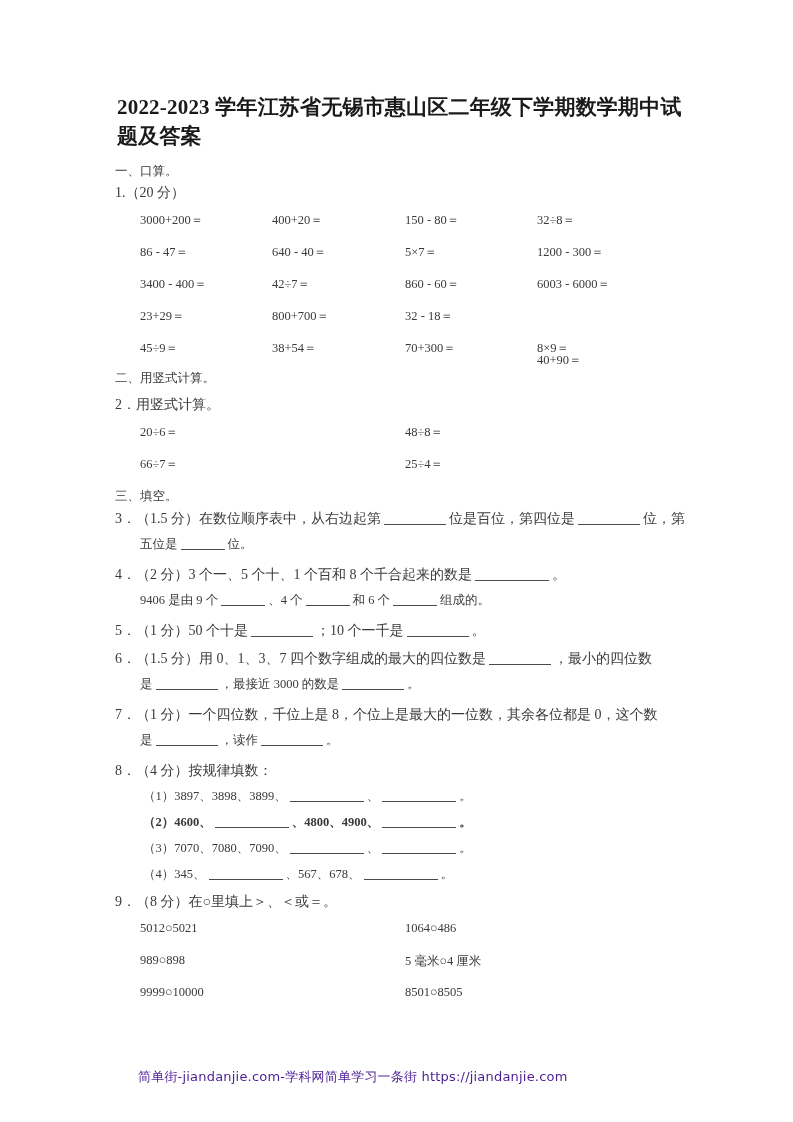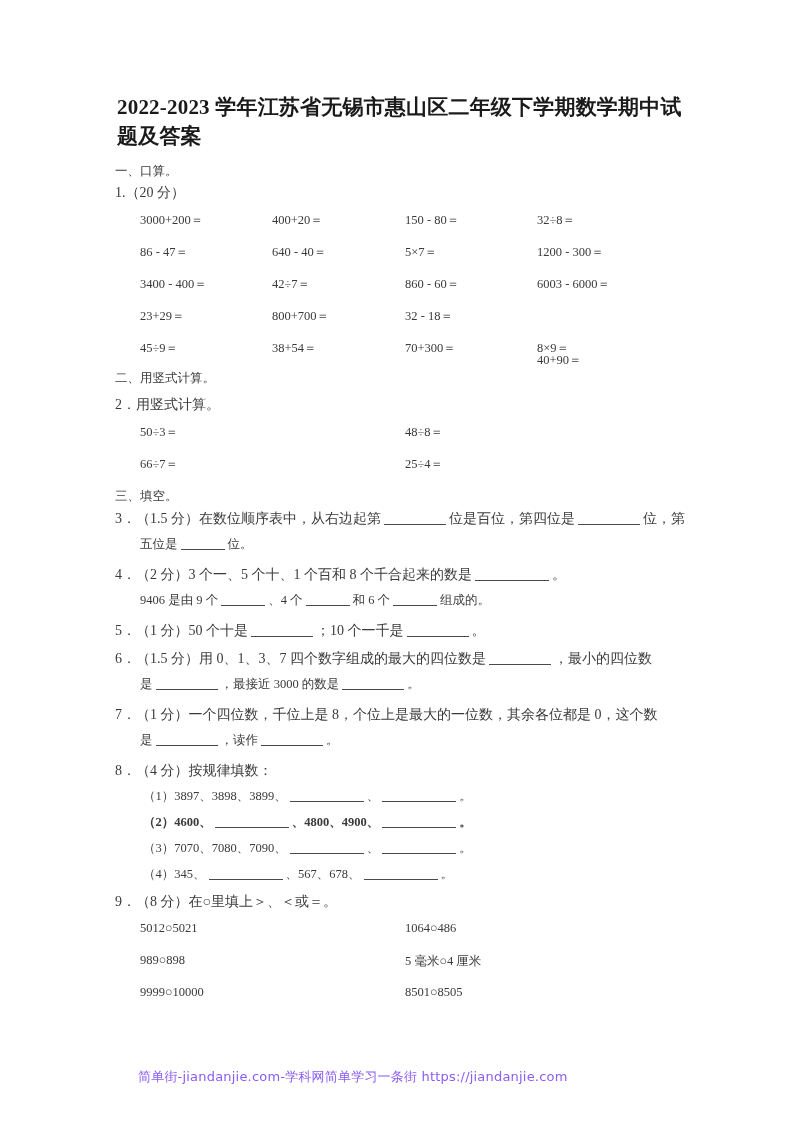--- a/index.html
+++ b/index.html
@@ -81,21 +81,21 @@
   .bl-m { width: 62px; }
   .bl-l { width: 74px; }
 
   
   .footer {
     position: absolute;
     left: 138px;
     top: 1068px;
     font-family: "DejaVu Sans", "Liberation Sans", sans-serif;
     font-size: 13px;
-    color: #8b5cf6;
+    color: #4c1d95;
     white-space: nowrap;
     letter-spacing: 0.2px;
     text-align: right;
   }
 </style>
 </head>
 <body>
 
 <div class="page">
 
@@ -125,21 +125,21 @@
   <div class="expr" style="left:537px; top:308px;margin-top:44px;">40+90＝</div>
 
   <div class="expr" style="left:140px; top:340px;">45÷9＝</div>
   <div class="expr" style="left:272px; top:340px;">38+54＝</div>
   <div class="expr" style="left:405px; top:340px;">70+300＝</div>
   <div class="expr" style="left:537px; top:340px;">8×9＝</div>
 
   <div class="sec-head" style="top:370px;">二、用竖式计算。</div>
   <div class="qnum" style="top:396px;">2．用竖式计算。</div>
 
-  <div class="expr" style="left:140px; top:424px;">50÷3＝</div>
+  <div class="expr" style="left:140px; top:424px;">20÷6＝</div>
   <div class="expr" style="left:405px; top:424px;">48÷8＝</div>
   <div class="expr" style="left:140px; top:456px;">66÷7＝</div>
   <div class="expr" style="left:405px; top:456px;">25÷4＝</div>
 
   <div class="sec-head" style="top:488px;">三、填空。</div>
 
   <div class="qnum" style="top:510px;">
     <span>3．</span><span>（1.5 分）在数位顺序表中，从右边起第</span><span class="bl bl-m"></span><span>位是百位，第四位是</span><span class="bl bl-m"></span><span>位，第</span>
   </div>
   <div class="cont" style="top:536px;">

